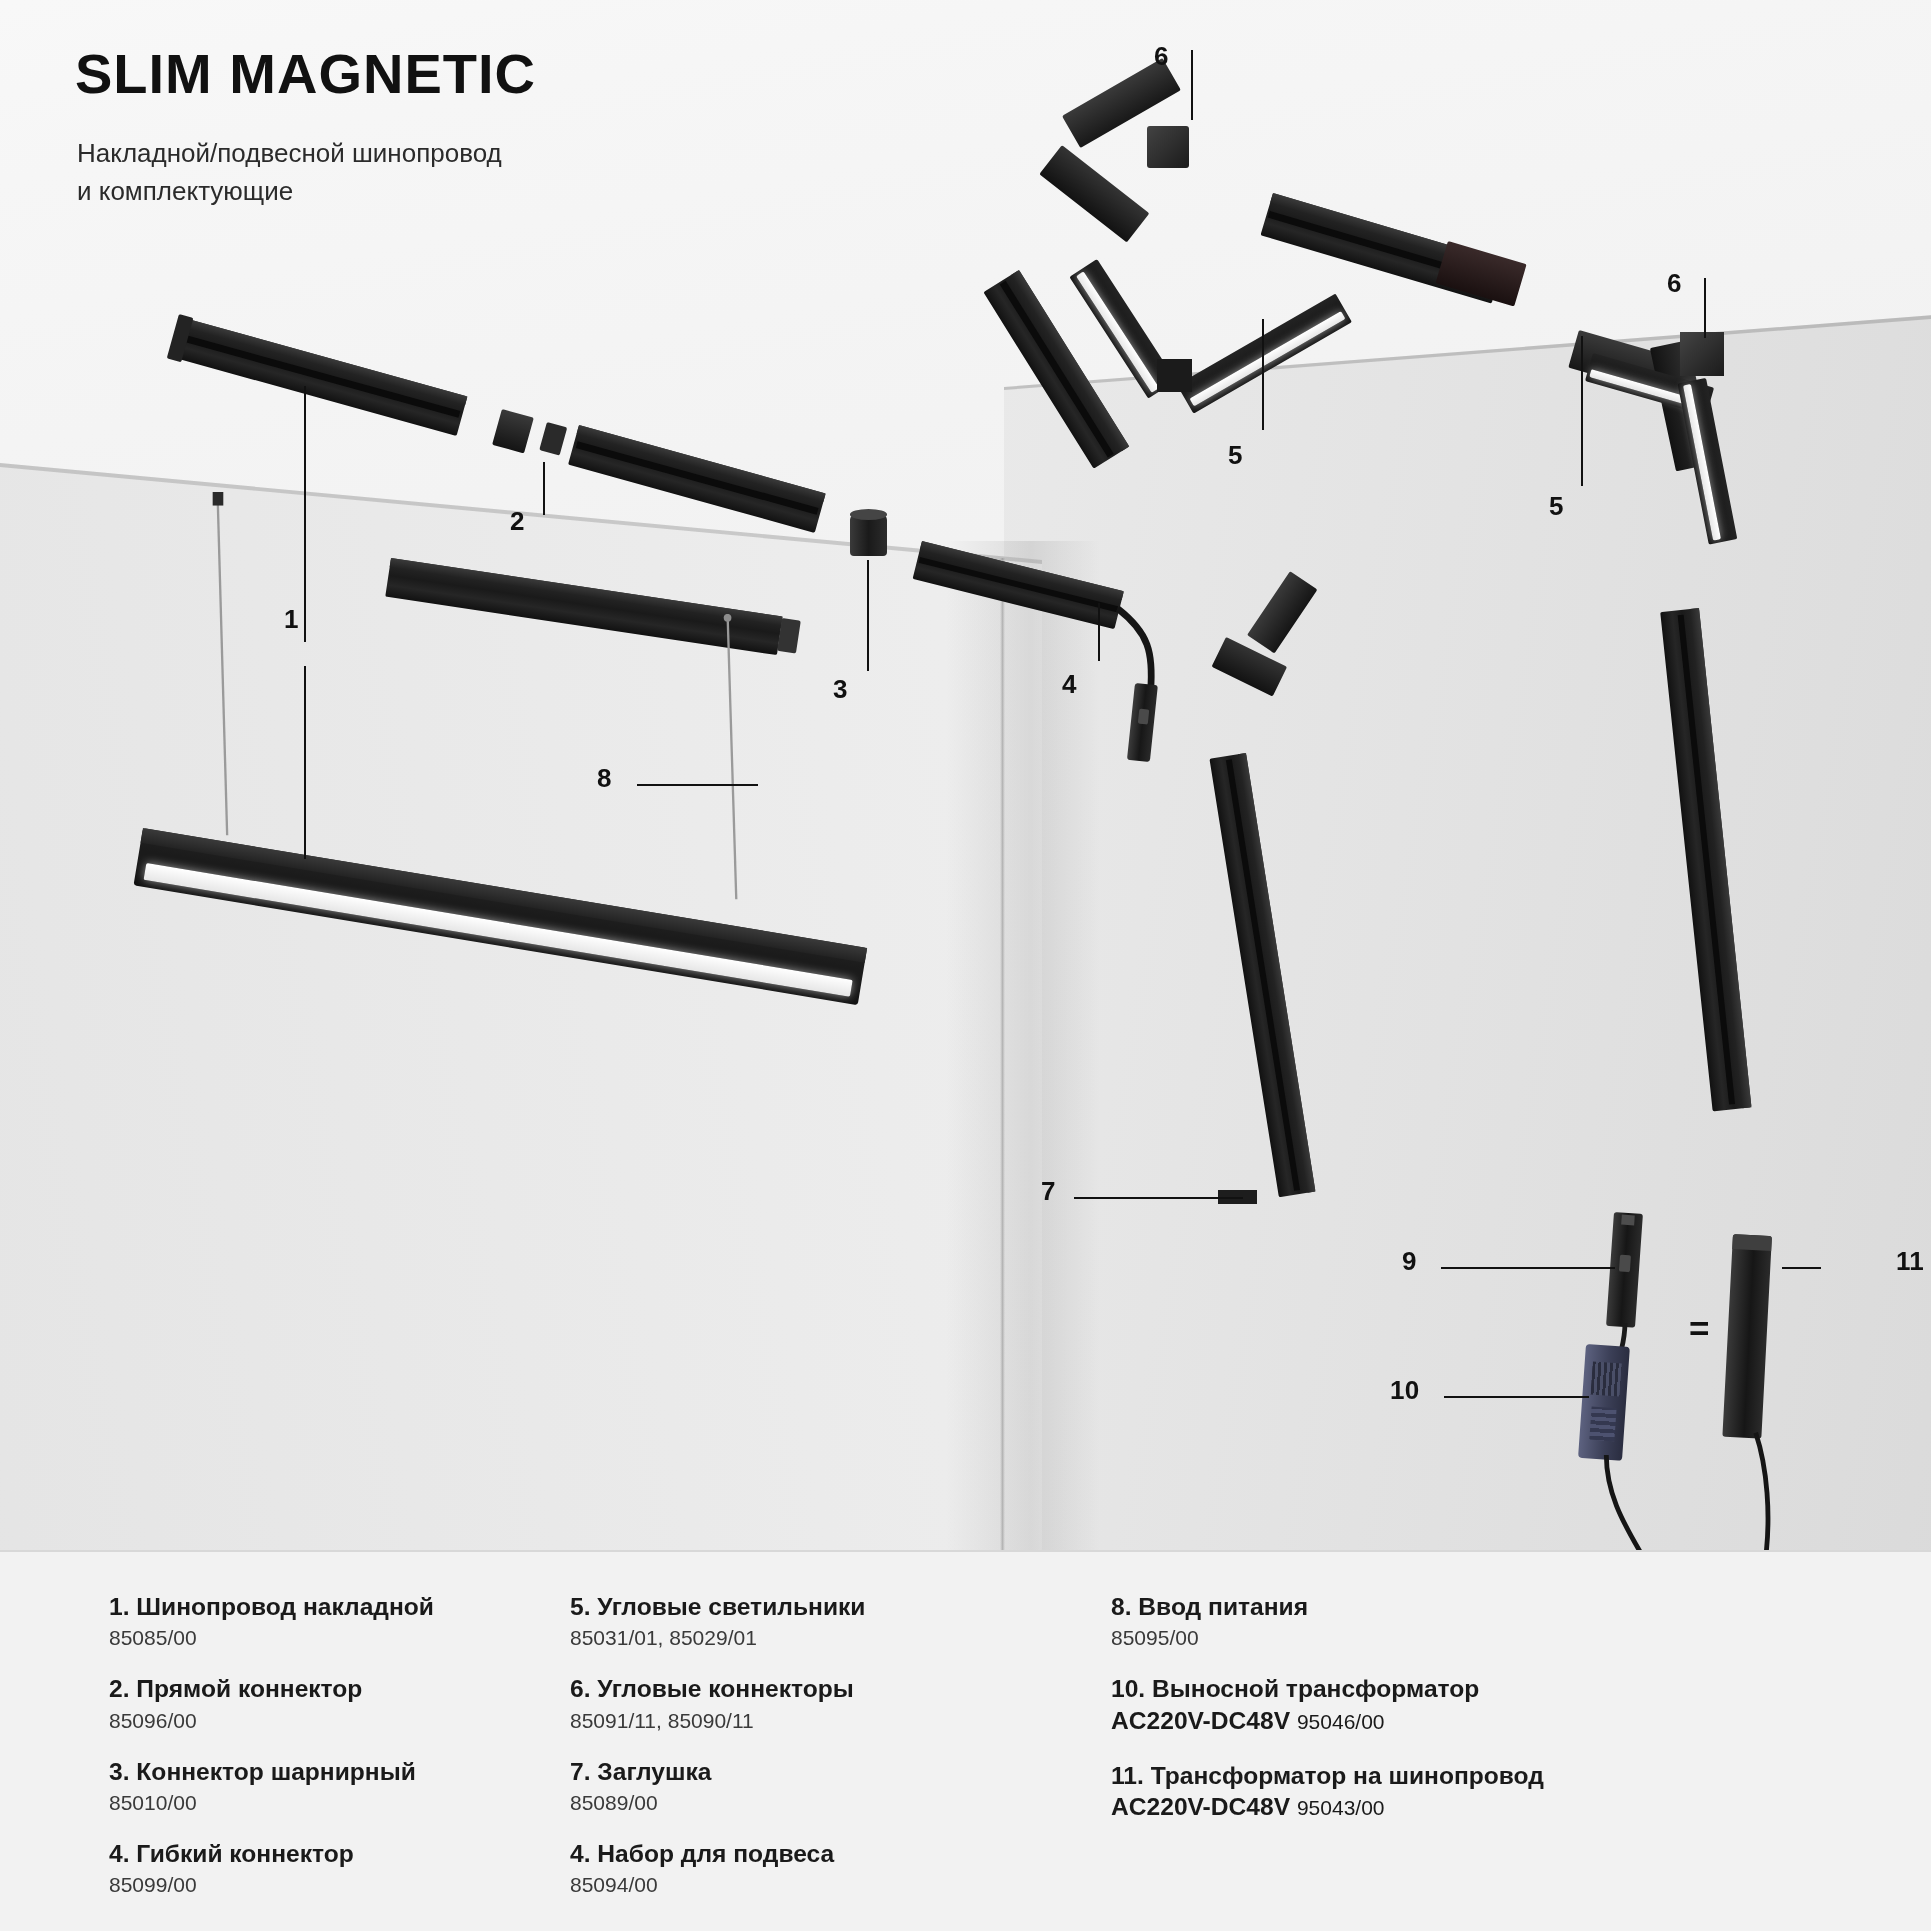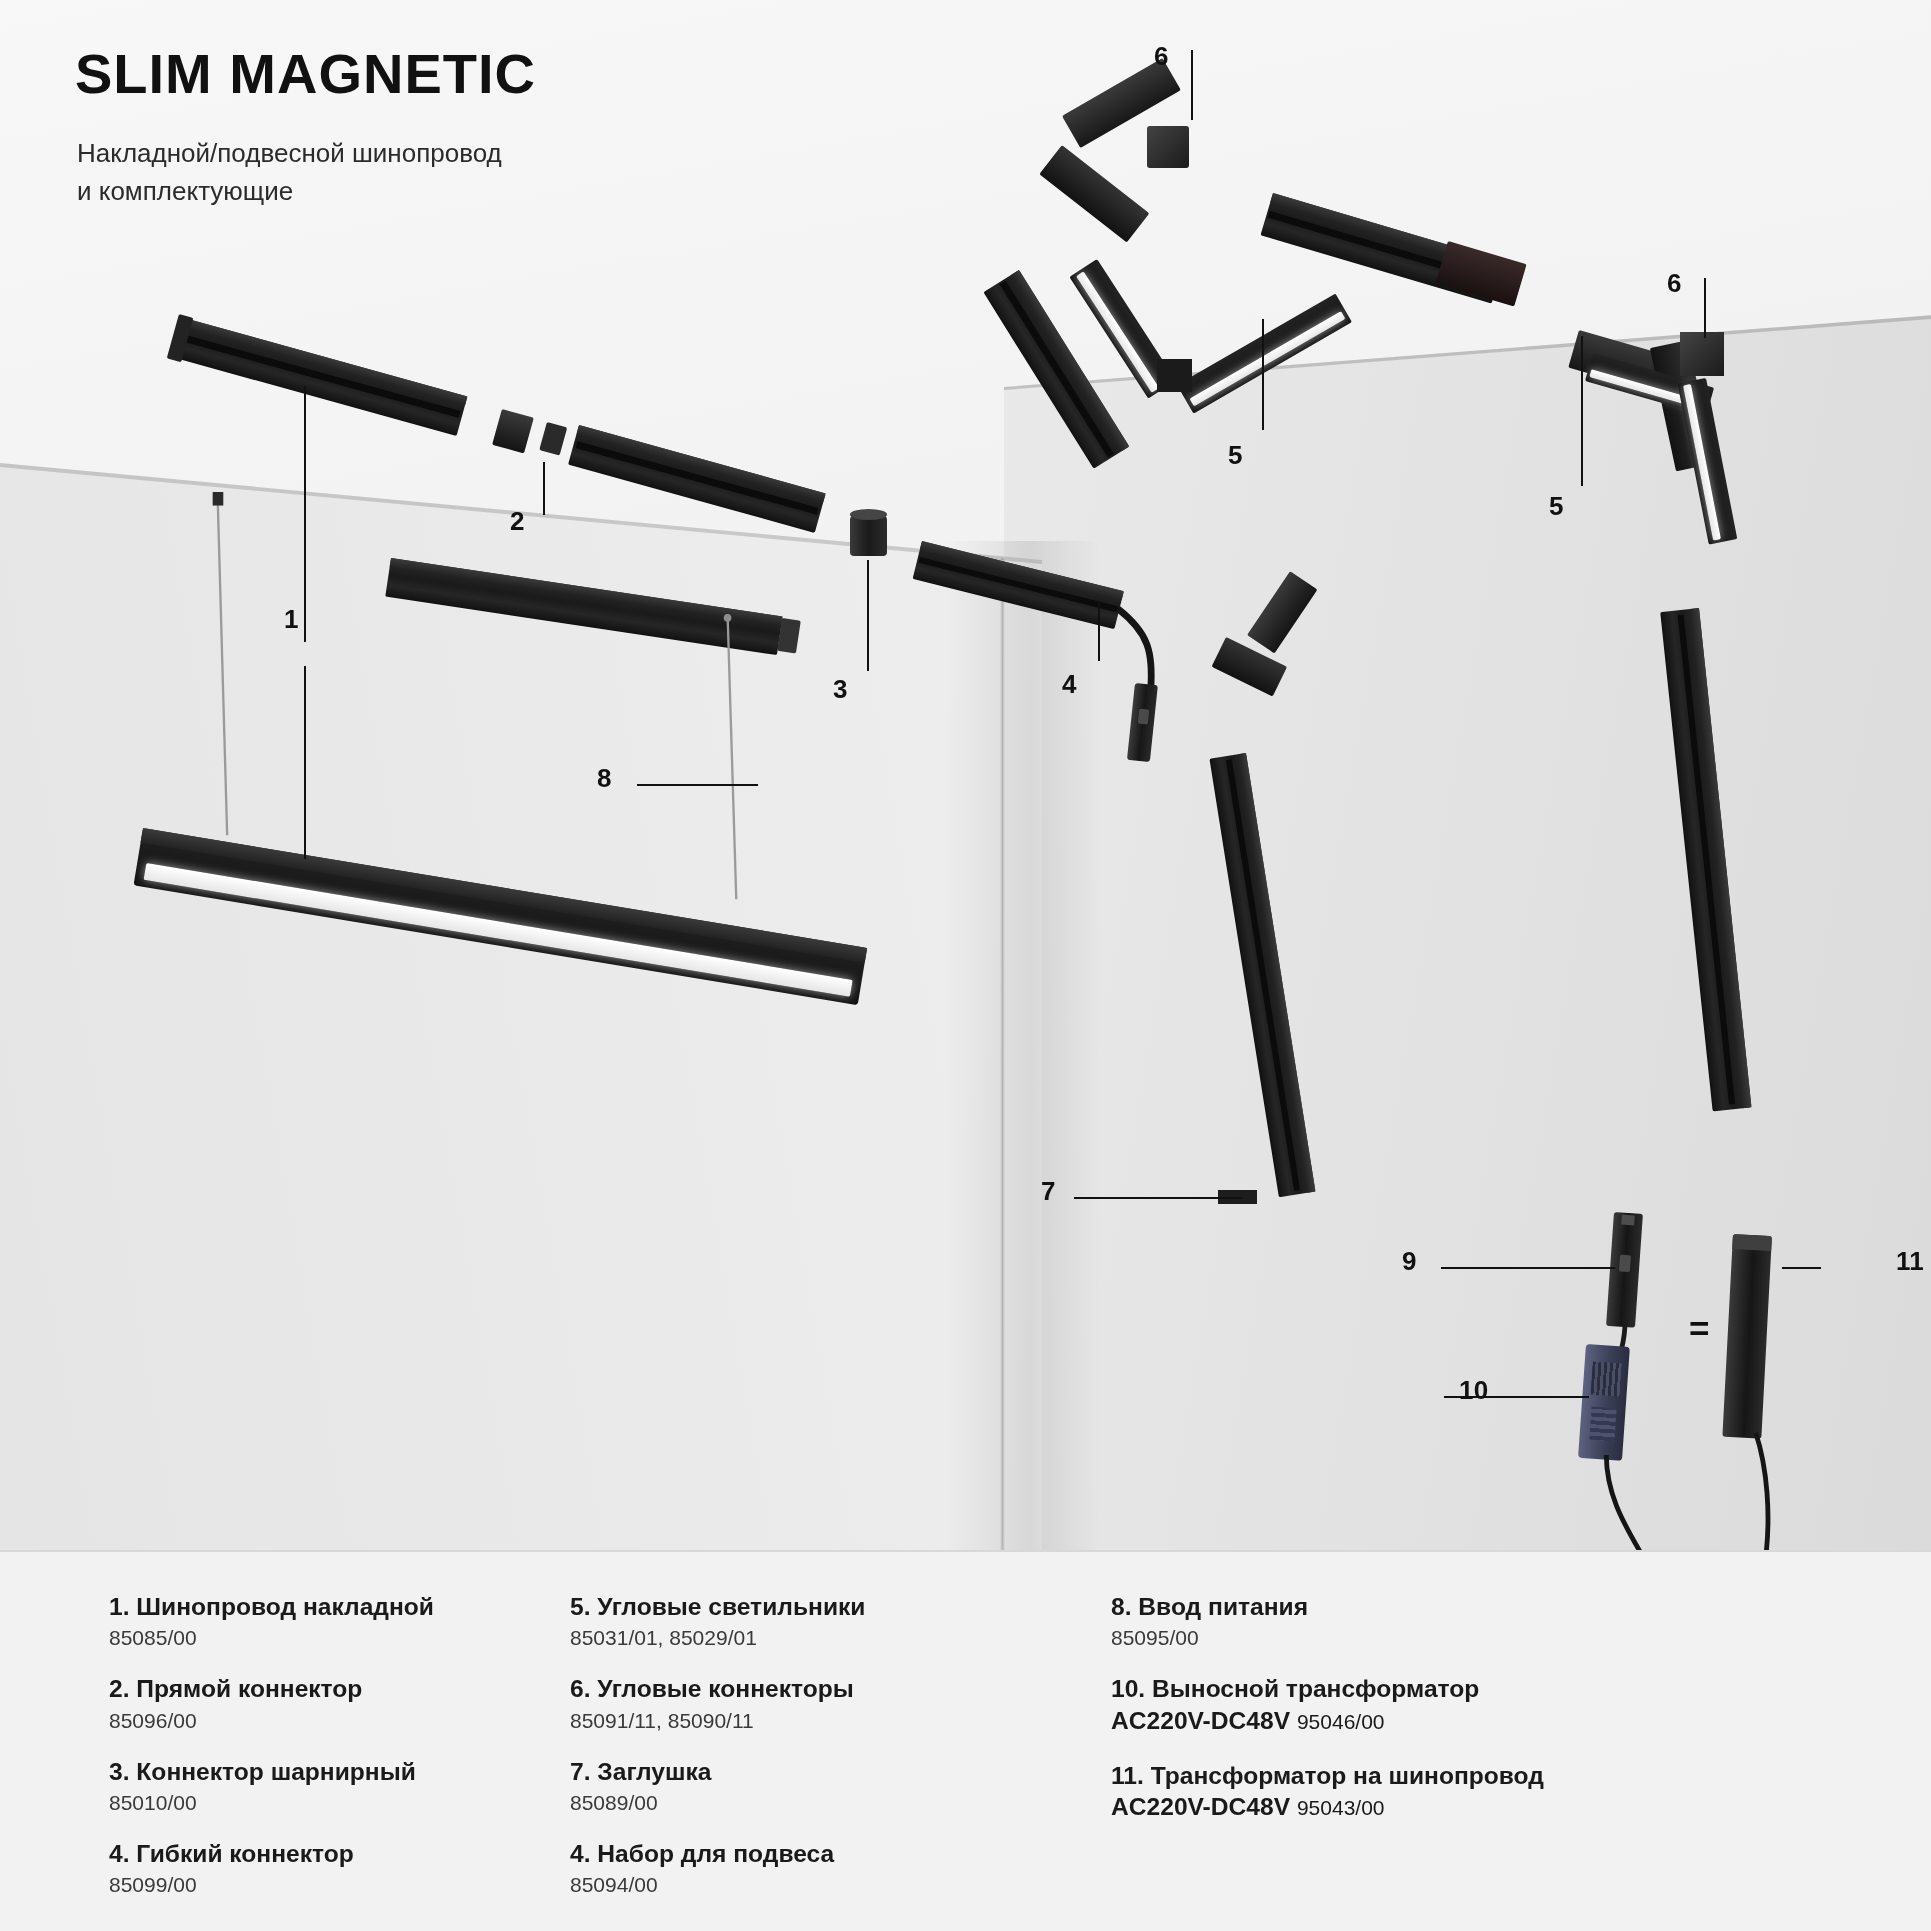--- a/index.html
+++ b/index.html
@@ -341,21 +341,21 @@
 
     <div class="lbl" style="left:1041px; top:1176px;">7</div>
     <div class="lead" style="left:1074px; top:1197px; width:169px; height:1.9px;"></div>
 
     <div class="lbl" style="left:597px; top:763px;">8</div>
     <div class="lead" style="left:637px; top:784px; width:121px; height:1.9px;"></div>
 
     <div class="lbl" style="left:1402px; top:1246px;">9</div>
     <div class="lead" style="left:1441px; top:1267px; width:174px; height:1.9px;"></div>
 
-    <div class="lbl" style="left:1459px; top:1375px;">10</div>
+    <div class="lbl" style="left:1390px; top:1375px;">10</div>
     <div class="lead" style="left:1444px; top:1396px; width:145px; height:1.9px;"></div>
 
     <div class="lbl" style="left:1856px; top:1246px;margin-left:40px;">11</div>
     <div class="lead" style="left:1782px; top:1267px; width:39px; height:1.9px;"></div>
 
     <div class="lbl" style="left:1689px; top:1309px; font-size:35px;">=</div>
   </div>
 
   <div class="title">SLIM MAGNETIC</div>
   <div class="subtitle" style="white-space:pre-line;">Накладной/подвесной шинопровод

